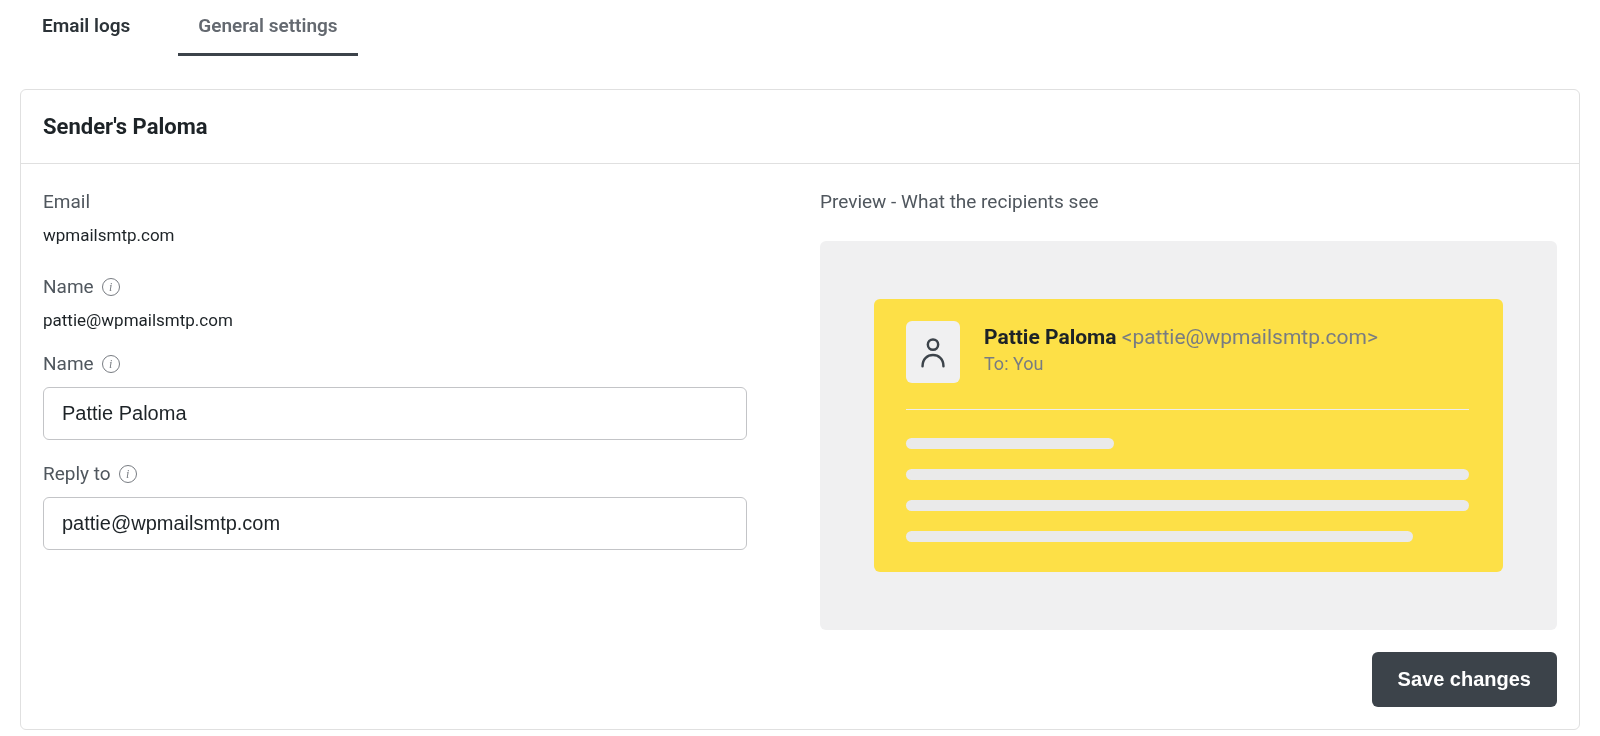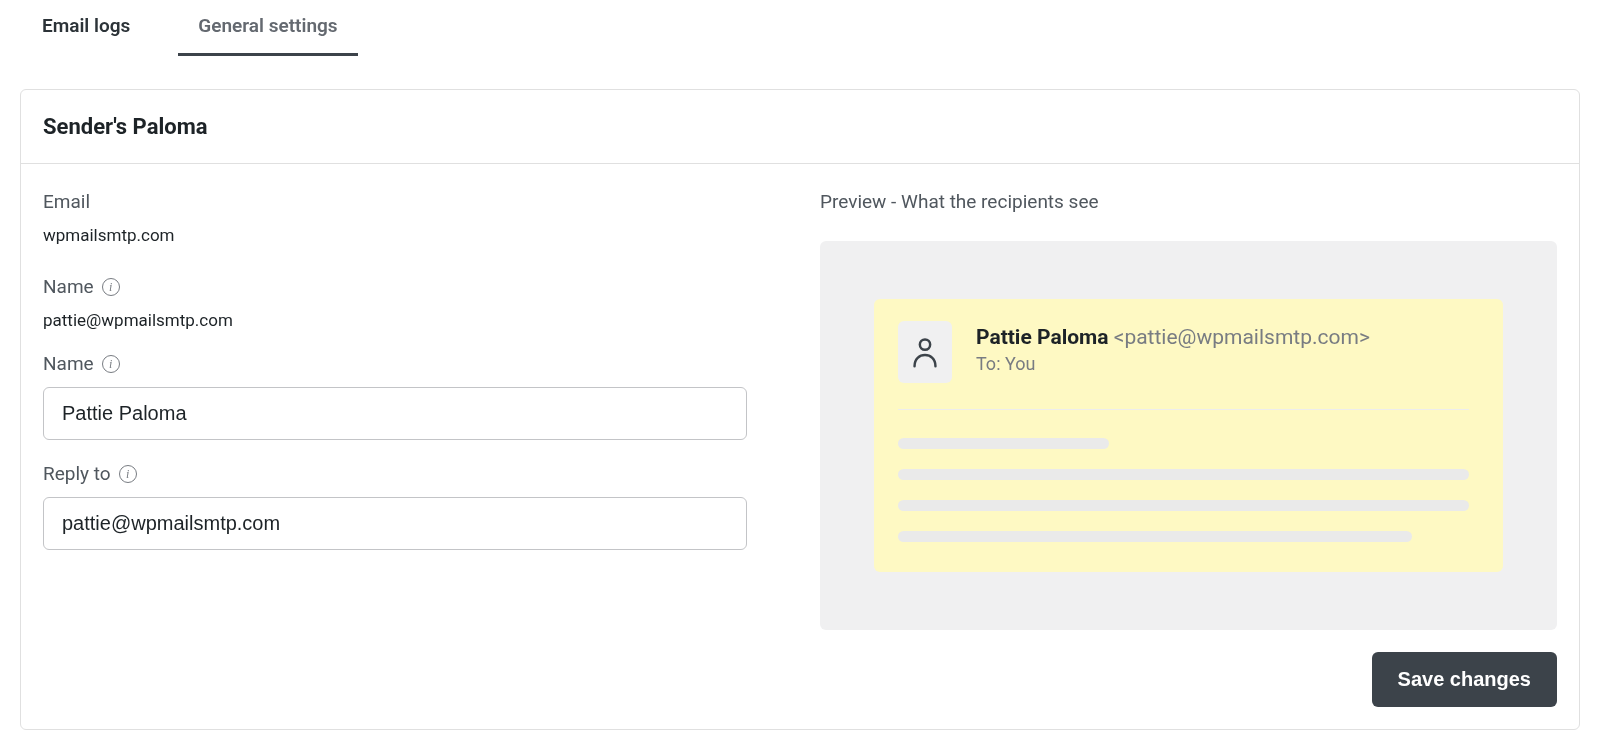--- a/index.html
+++ b/index.html
@@ -104,23 +104,23 @@
       font-size: 19px;
       color: #50575e;
       margin-bottom: 28px;
     }
     .preview-box {
       background: #f0f0f1;
       border-radius: 6px;
       padding: 58px 54px;
     }
     .email-card {
-      background: #fef9c3;
-      border-radius: 6px;
-      padding: 22px 34px 30px 24px;
+      background: #fde047;
+      border-radius: 6px;
+      padding: 22px 34px 30px 32px;
     }
     .email-header {
       display: flex;
       gap: 24px;
       align-items: flex-start;
       padding-bottom: 26px;
       border-bottom: 1px solid #ededed;
     }
     .avatar {
       width: 54px;

